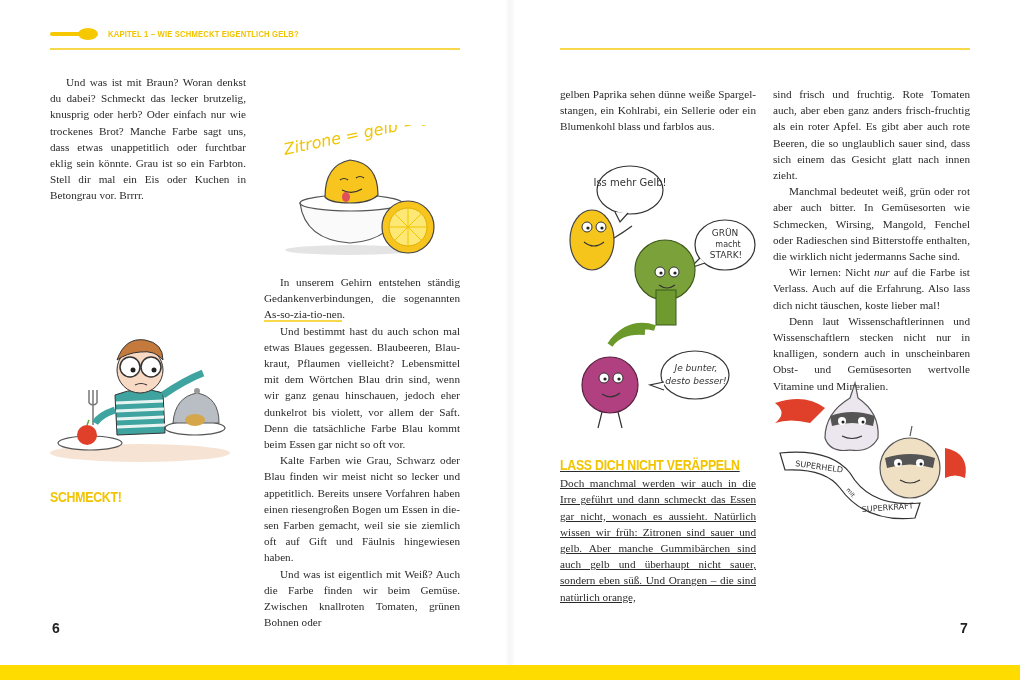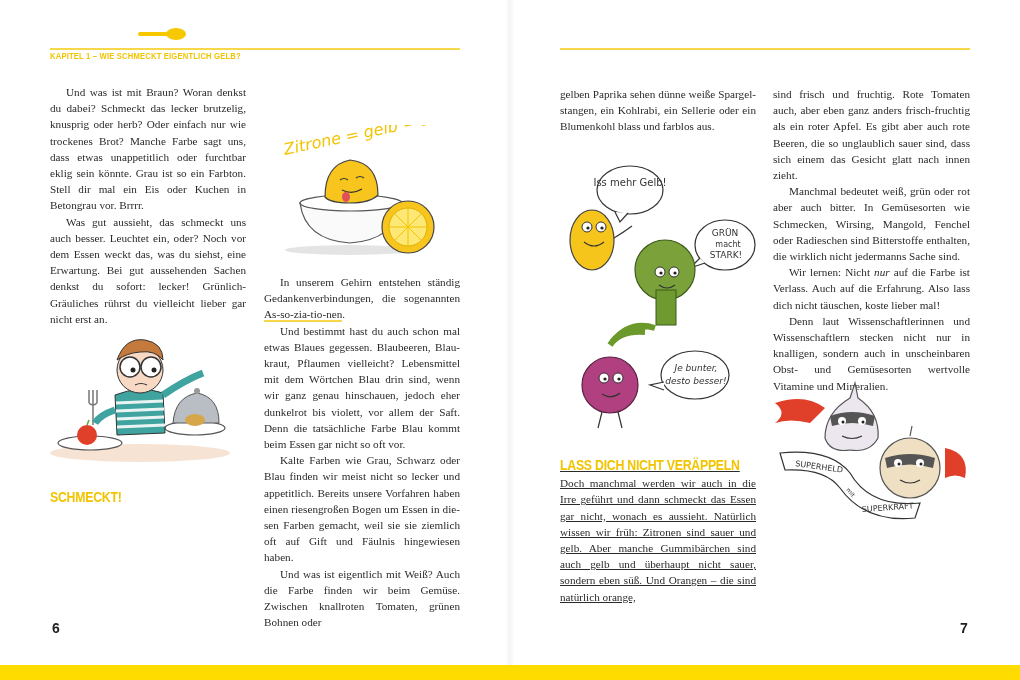--- a/index.html
+++ b/index.html
@@ -3,36 +3,36 @@
 <meta charset="utf-8">
 <style>
   html, body { margin:0; padding:0; }
   body { width:1020px; height:680px; background:#ffffff; position:relative; overflow:hidden;
          font-family:"Liberation Serif", serif; color:#2a2a2a; }
   .page { position:absolute; top:0; height:665px; }
   .left-page { left:0; width:510px; }
   .right-page { left:510px; width:510px; }
   .gutter { position:absolute; left:505px; top:0; width:10px; height:665px;
             background:linear-gradient(to right, rgba(0,0,0,0) 0%, rgba(0,0,0,0.04) 50%, rgba(0,0,0,0) 100%); }
-  .running-head { position:absolute; left:50px; top:27px; display:flex; align-items:center; gap:10px;flex-direction:column; }
+  .running-head { position:absolute; left:50px; top:27px; display:flex; align-items:center; gap:10px; }
   .spoon { position:relative; width:48px; height:14px; }
   .spoon .handle { position:absolute; left:0; top:5px; width:32px; height:4px; background:#f6c800; border-radius:2px; }
   .spoon .bowl { position:absolute; left:28px; top:1px; width:20px; height:12px; background:#f6c800; border-radius:50%; }
   .chapter-title { font-family:"Liberation Sans", sans-serif; font-weight:bold; font-size:9px;
                    letter-spacing:0.2px; color:#f2c400; transform:scaleX(0.85); transform-origin:left center; white-space:nowrap; }
   .rule { position:absolute; height:2px; background:#f7d84a; }
   .rule-left { left:50px; top:48px; width:410px; }
   .rule-right { left:560px; top:48px; width:410px; }
   .col { position:absolute; font-size:11.2px; line-height:16.2px; text-align:justify; hyphens:manual; }
   .col p { margin:0; text-indent:16px; }
   .col p.noindent { text-indent:0; }
   .heading { font-family:"Liberation Sans", sans-serif; font-weight:bold; color:#f2c400; font-size:15px;
              letter-spacing:-0.3px; margin:0 0 2px 0; transform:scaleX(0.82); transform-origin:left; white-space:nowrap; }
   .assoc { border-bottom:2px solid #f7d84a; }
-  .col1 { left:50px; top:84px; width:196px; }
+  .col1 { left:50px; top:74px; width:196px; }
   .col1b { left:50px; top:489px; width:196px; }
   .col2 { left:264px; top:274px; width:196px; }
   .col3 { left:560px; top:86px; width:196px; }
   .col3b { left:560px; top:457px; width:196px;text-decoration:underline; }
   .col4 { left:773px; top:86px; width:197px; }
   .illus { position:absolute; }
   .page-num { position:absolute; top:620px; font-family:"Liberation Sans", sans-serif; font-weight:bold; font-size:14px; color:#222; }
   .pn-left { left:52px; }
   .pn-right { left:960px; }
   .bottom-bar { position:absolute; left:0; top:665px; width:1020px; height:15px; background:#ffdc00; }
@@ -49,21 +49,20 @@
     <div class="handle"></div>
       <div class="bowl"></div>
   </div>
   <span class="chapter-title">KAPITEL 1 – WIE SCHMECKT EIGENTLICH GELB?</span>
 </div>
 <div class="rule rule-left"></div>
 <div class="rule rule-right"></div>
 
 <div class="col col1">
   <p>Und was ist mit Braun? Woran denkst du dabei? Schmeckt das lecker brutzelig, knusprig oder herb? Oder einfach nur wie trockenes Brot? Manche Farbe sagt uns, dass etwas unappetitlich oder furchtbar eklig sein könnte. Grau ist so ein Farbton. Stell dir mal ein Eis oder Kuchen in Betongrau vor. Brrrr.</p>
-  <p>Was gut aussieht, das schmeckt uns auch besser. Leuchtet ein, oder? Noch vor dem Essen weckt das, was du siehst, eine Erwar­tung. Bei gut aussehenden Sachen denkst du sofort: lecker! Grünlich-Gräuliches rührst du vielleicht lieber gar nicht erst an.</p>
 </div>
 
 <svg class="illus" style="left:45px;top:325px;" width="190" height="140" viewBox="0 0 190 140">
   <ellipse cx="95" cy="128" rx="90" ry="9" fill="#f6e3d3"></ellipse>
   <ellipse cx="45" cy="118" rx="32" ry="7" fill="#fff" stroke="#555" stroke-width="1.2"></ellipse>
   <ellipse cx="150" cy="103" rx="30" ry="7" fill="#fff" stroke="#555" stroke-width="1.2"></ellipse>
   <path d="M70 70 L72 110 L120 108 L118 68 Q95 60 70 70Z" fill="#3fa3a0" stroke="#333" stroke-width="1"></path>
   <path d="M71 78 L118 76 M71 86 L119 84 M72 94 L119 92 M72 102 L120 100" stroke="#e8f4f2" stroke-width="3"></path>
   <circle cx="95" cy="45" r="23" fill="#f8d9c4" stroke="#333" stroke-width="1"></circle>
   <path d="M72 35 Q80 12 100 15 Q118 18 118 35 Q110 25 95 27 Q82 28 72 35Z" fill="#c47a3c" stroke="#333" stroke-width="1"></path>

